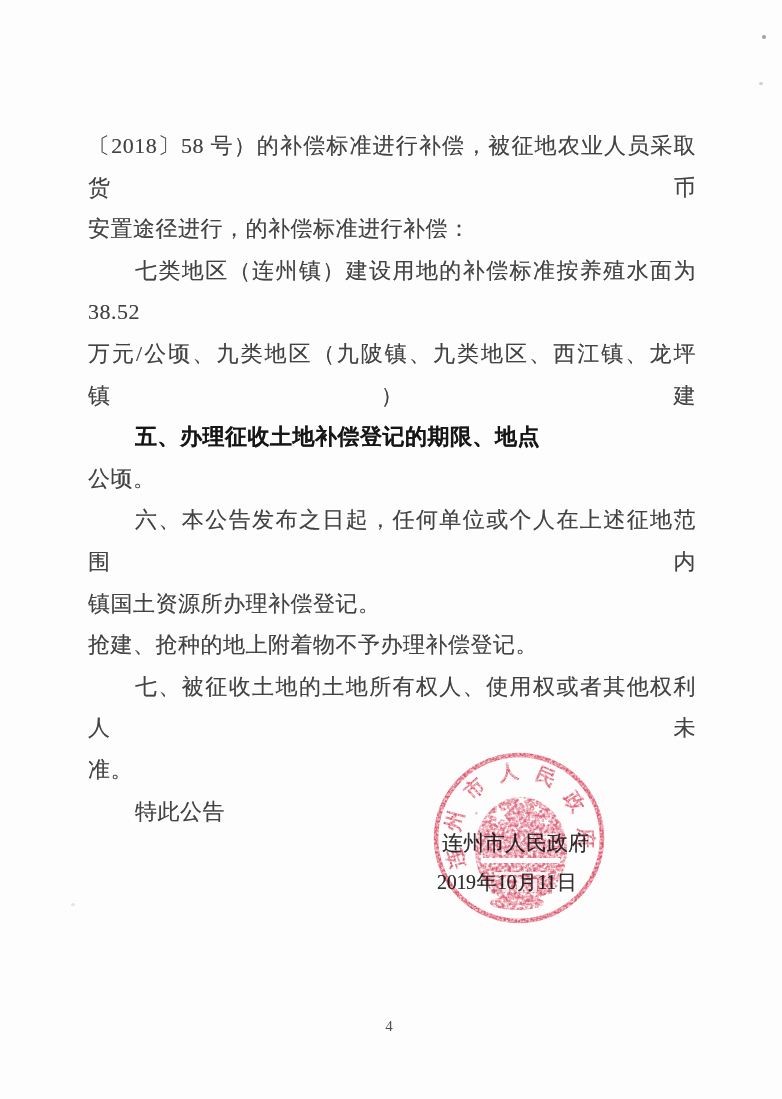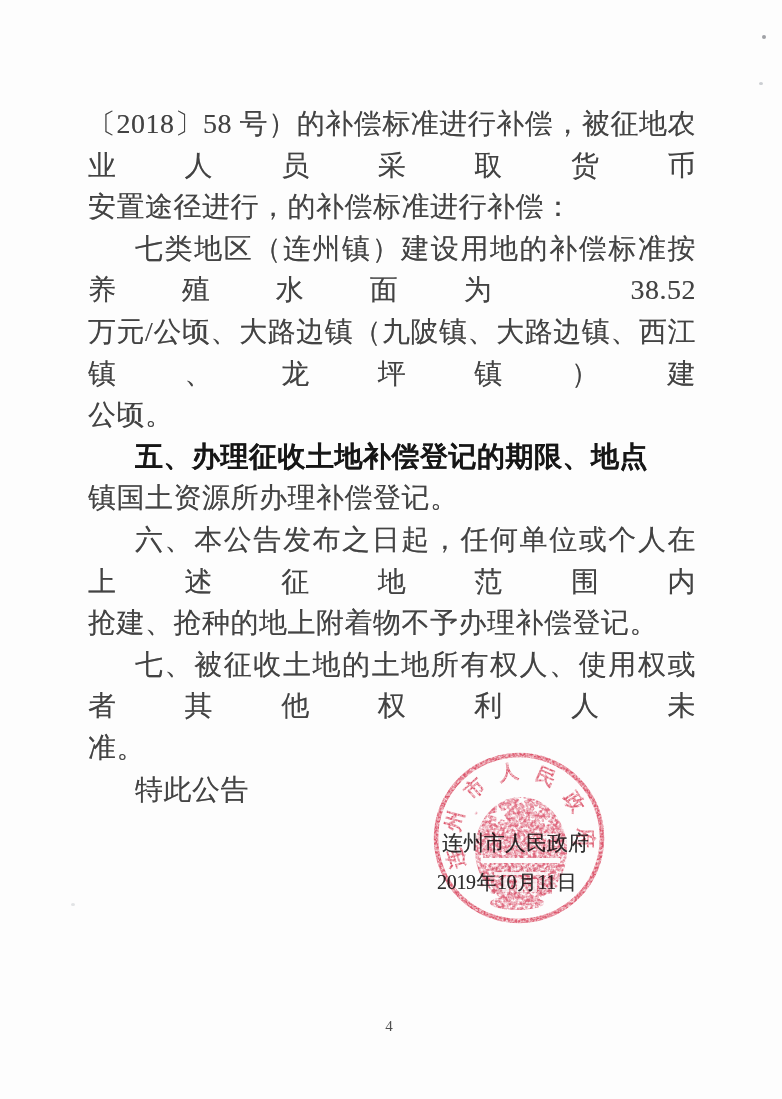--- a/index.html
+++ b/index.html
@@ -9,22 +9,22 @@
     position:relative;
     width:782px; height:1099px;
     margin:0 auto;
     background:#fdfdfd;
     overflow:hidden;
     font-family:"Liberation Serif","DejaVu Serif",serif;
   }
   
   .body-text {
     position:absolute;
-    left:88px; top:103px; width:608px;
-    font-size:28px;
+    left:88px; top:125px; width:608px;
+    font-size:22px;
     line-height:41.6px;
     color:#434343;
     text-shadow:0 0 0.5px rgba(67,67,67,0.5);
     letter-spacing:0.5px;
   }
   .line { white-space:nowrap; }
   .line.j {
     white-space:normal;
     text-align:justify;
     text-align-last:justify;
@@ -76,25 +76,25 @@
 </style>
 </head>
 <body>
 
 <div class="page" style="background: rgb(253, 253, 253);">
 
   <div class="body-text">
     <div class="line j">〔2018〕58 号）的补偿标准进行补偿，被征地农业人员采取货币</div>
     <div class="line">安置途径进行，的补偿标准进行补偿：</div>
     <div class="line ind j">七类地区（连州镇）建设用地的补偿标准按养殖水面为 38.52</div>
-    <div class="line j">万元/公顷、大路边镇（九陂镇、大路边镇、西江镇、龙坪镇）建</div>
+    <div class="line j">万元/公顷、九类地区（九陂镇、九类地区、西江镇、龙坪镇）建</div>
+    <div class="line ind bold">五、办理征收土地补偿登记的期限、地点</div>
     <div class="line">公顷。</div>
-    <div class="line ind bold">五、办理征收土地补偿登记的期限、地点</div>
+    <div class="line ind j">六、本公告发布之日起，任何单位或个人在上述征地范围内</div>
     <div class="line">镇国土资源所办理补偿登记。</div>
-    <div class="line ind j">六、本公告发布之日起，任何单位或个人在上述征地范围内</div>
     <div class="line">抢建、抢种的地上附着物不予办理补偿登记。</div>
     <div class="line ind j">七、被征收土地的土地所有权人、使用权或者其他权利人未</div>
     <div class="line">准。</div>
     <div class="line ind">特此公告</div>
   </div>
 
   <div class="sig-name">连州市人民政府</div>
   <div class="sig-date">2019 年 10 月 11 日</div>
 
   <svg class="seal" viewBox="0 0 190 190" xmlns="http://www.w3.org/2000/svg">

